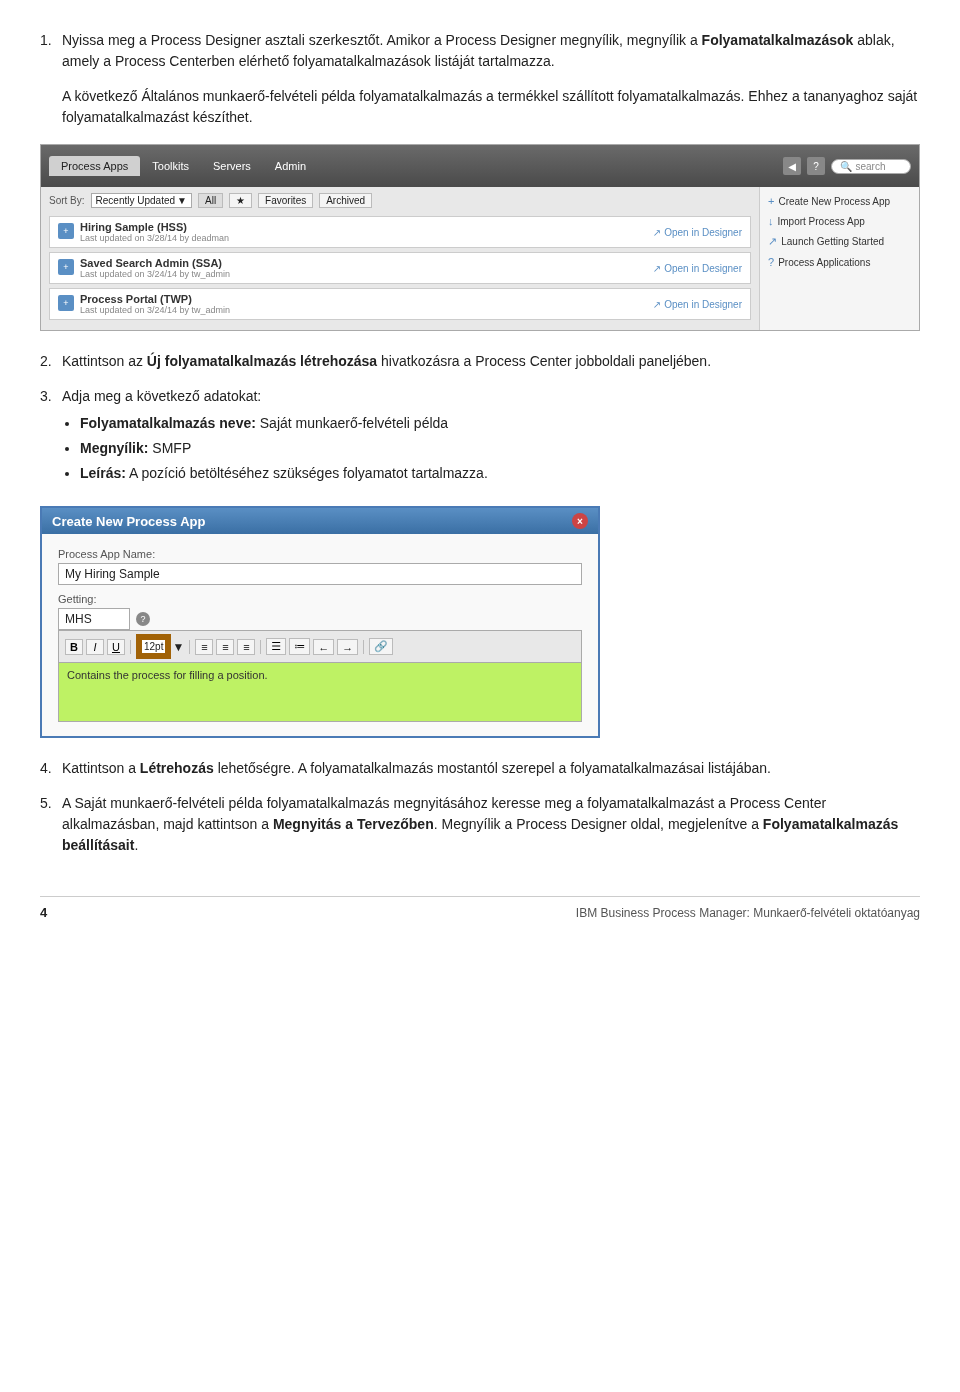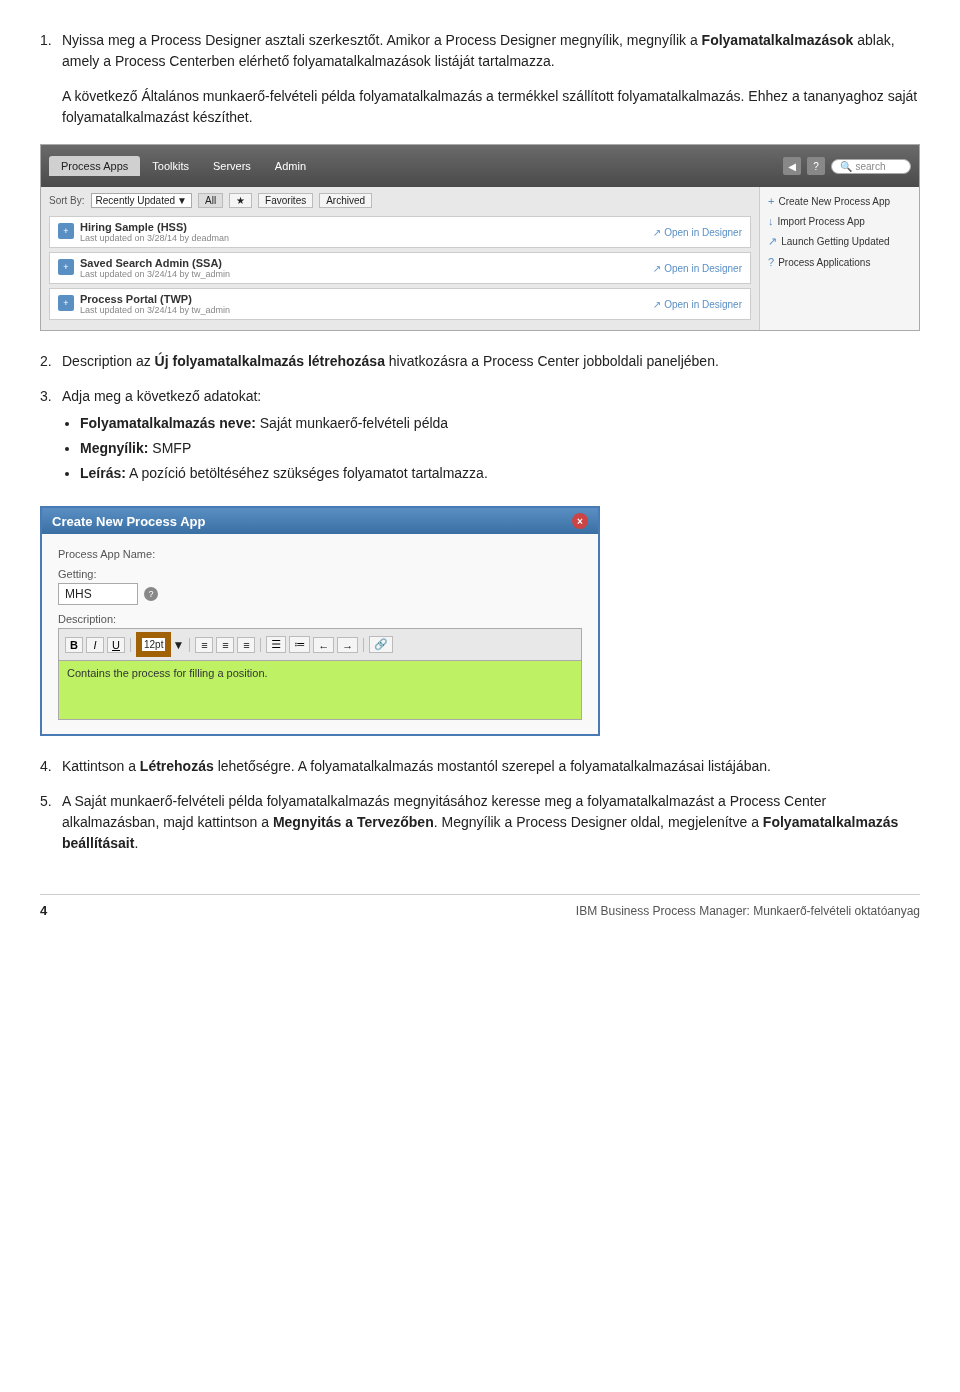--- a/index.html
+++ b/index.html
@@ -253,21 +253,21 @@
     .dialog-field-label:first-child { margin-top: 0; }
     .dialog-input {
       width: 100%;
       border: 1px solid #aaa;
       background: #fff;
       padding: 3px 6px;
       font-size: 12px;
       color: #222;
     }
     .dialog-input-short {
-      width: 80px;
+      width: 72px;
     }
     .dialog-input-row {
       display: flex;
       align-items: center;
       gap: 6px;
     }
     .dialog-help-icon {
       width: 14px; height: 14px;
       background: #888;
       border-radius: 50%;
@@ -439,34 +439,34 @@
       <div class="pc-right-item">
         <span class="pc-right-icon">+</span>
         <span>Create New Process App</span>
       </div>
       <div class="pc-right-item">
         <span class="pc-right-icon">↓</span>
         <span>Import Process App</span>
       </div>
       <div class="pc-right-item">
         <span class="pc-right-icon">↗</span>
-        <span>Launch Getting Updated</span>
+        <span>Launch Getting Started</span>
       </div>
       <div class="pc-right-item">
         <span class="pc-right-icon">?</span>
         <span>Process Applications</span>
       </div>
     </div>
   </div>
 </div>
 
 <div class="numbered-item">
   <span class="num">2.</span>
   <span class="content">
-    <span>Description az </span><span class="bold">Új folyamatalkalmazás létrehozása</span><span> hivatkozásra a Process Center jobboldali paneljében.</span>
+    <span>Kattintson az </span><span class="bold">Új folyamatalkalmazás létrehozása</span><span> hivatkozásra a Process Center jobboldali paneljében.</span>
   </span>
 </div>
 
 <div class="numbered-item">
   <span class="num">3.</span>
   <span class="content">
     <span>Adja meg a következő adatokat:</span>
     <ul class="bullet-list">
       <li>
         <span class="bold">Folyamatalkalmazás neve:</span>
@@ -484,28 +484,28 @@
   </span>
 </div>
 
 <div class="dialog-screenshot">
   <div class="dialog-title-bar">
     <span>Create New Process App</span>
     <div class="dialog-close-btn">×</div>
   </div>
   <div class="dialog-body">
     <div class="dialog-field-label">Process App Name:</div>
+    <input class="dialog-input" type="text" value="My Hiring Sample" style="">
 
     <div class="dialog-field-label">Getting:</div>
     <div class="dialog-input-row">
       <input class="dialog-input dialog-input-short" type="text" value="MHS" style="">
       <div class="dialog-help-icon">?</div>
     </div>
 
-    <div class="dialog-field-label">Description:</div>
     <div class="rte-toolbar">
       <button class="rte-btn bold-btn">B</button>
       <button class="rte-btn italic-btn">I</button>
       <button class="rte-btn underline-btn">U</button>
       <div class="rte-separator"></div>
       <div class="rte-font-size">
         <span class="rte-font-select">12pt</span>
         <span>▼</span>
       </div>
       <div class="rte-separator"></div>

